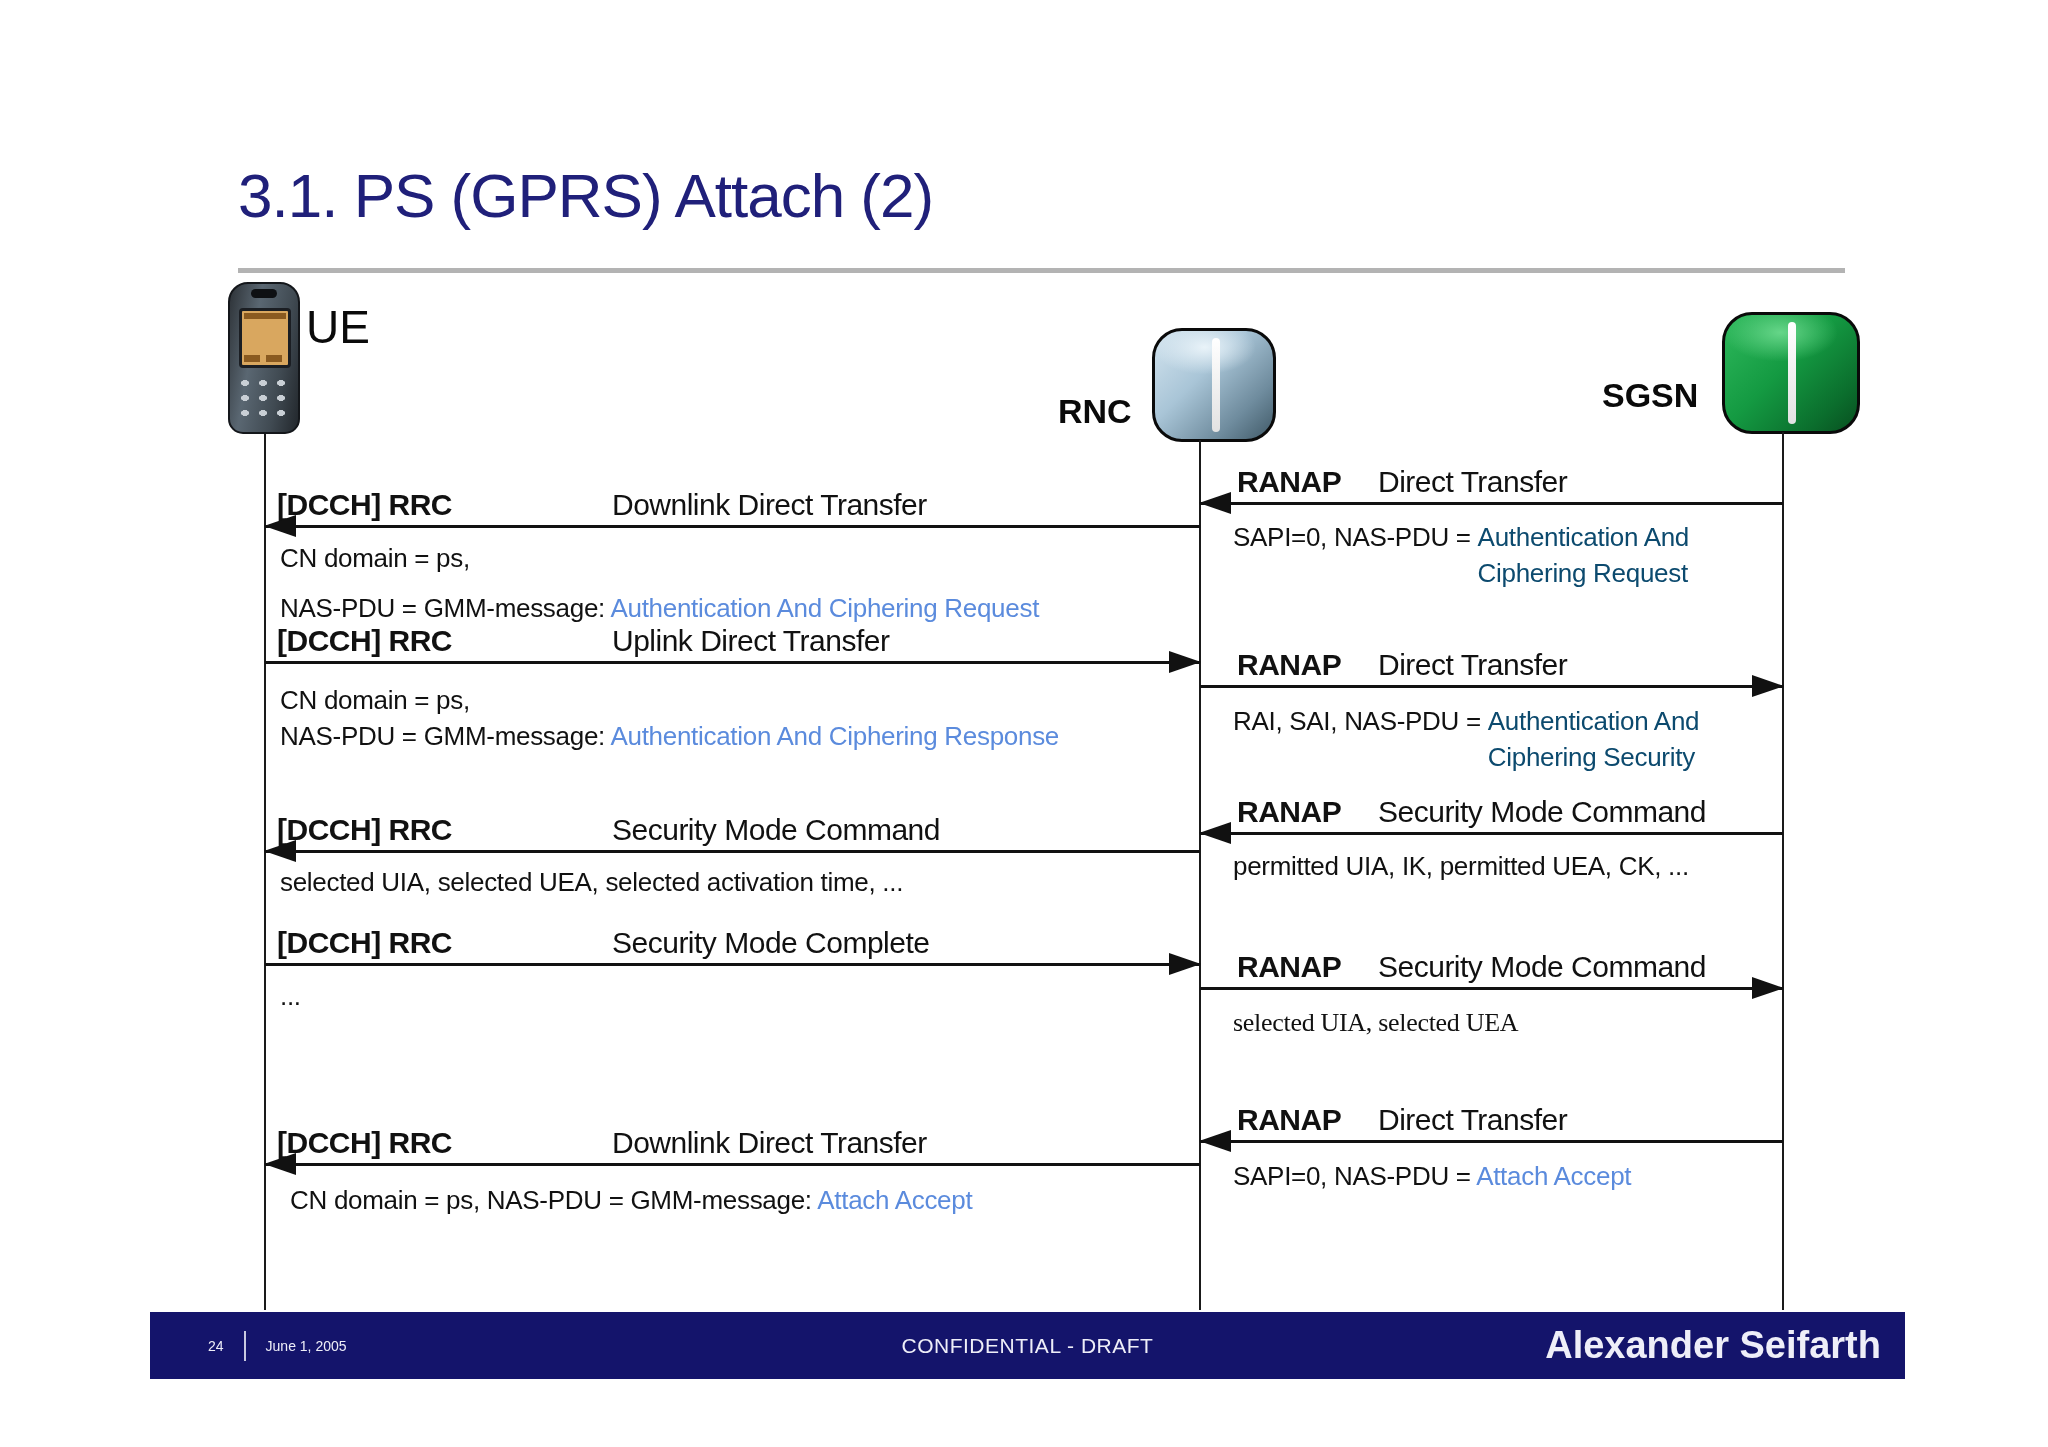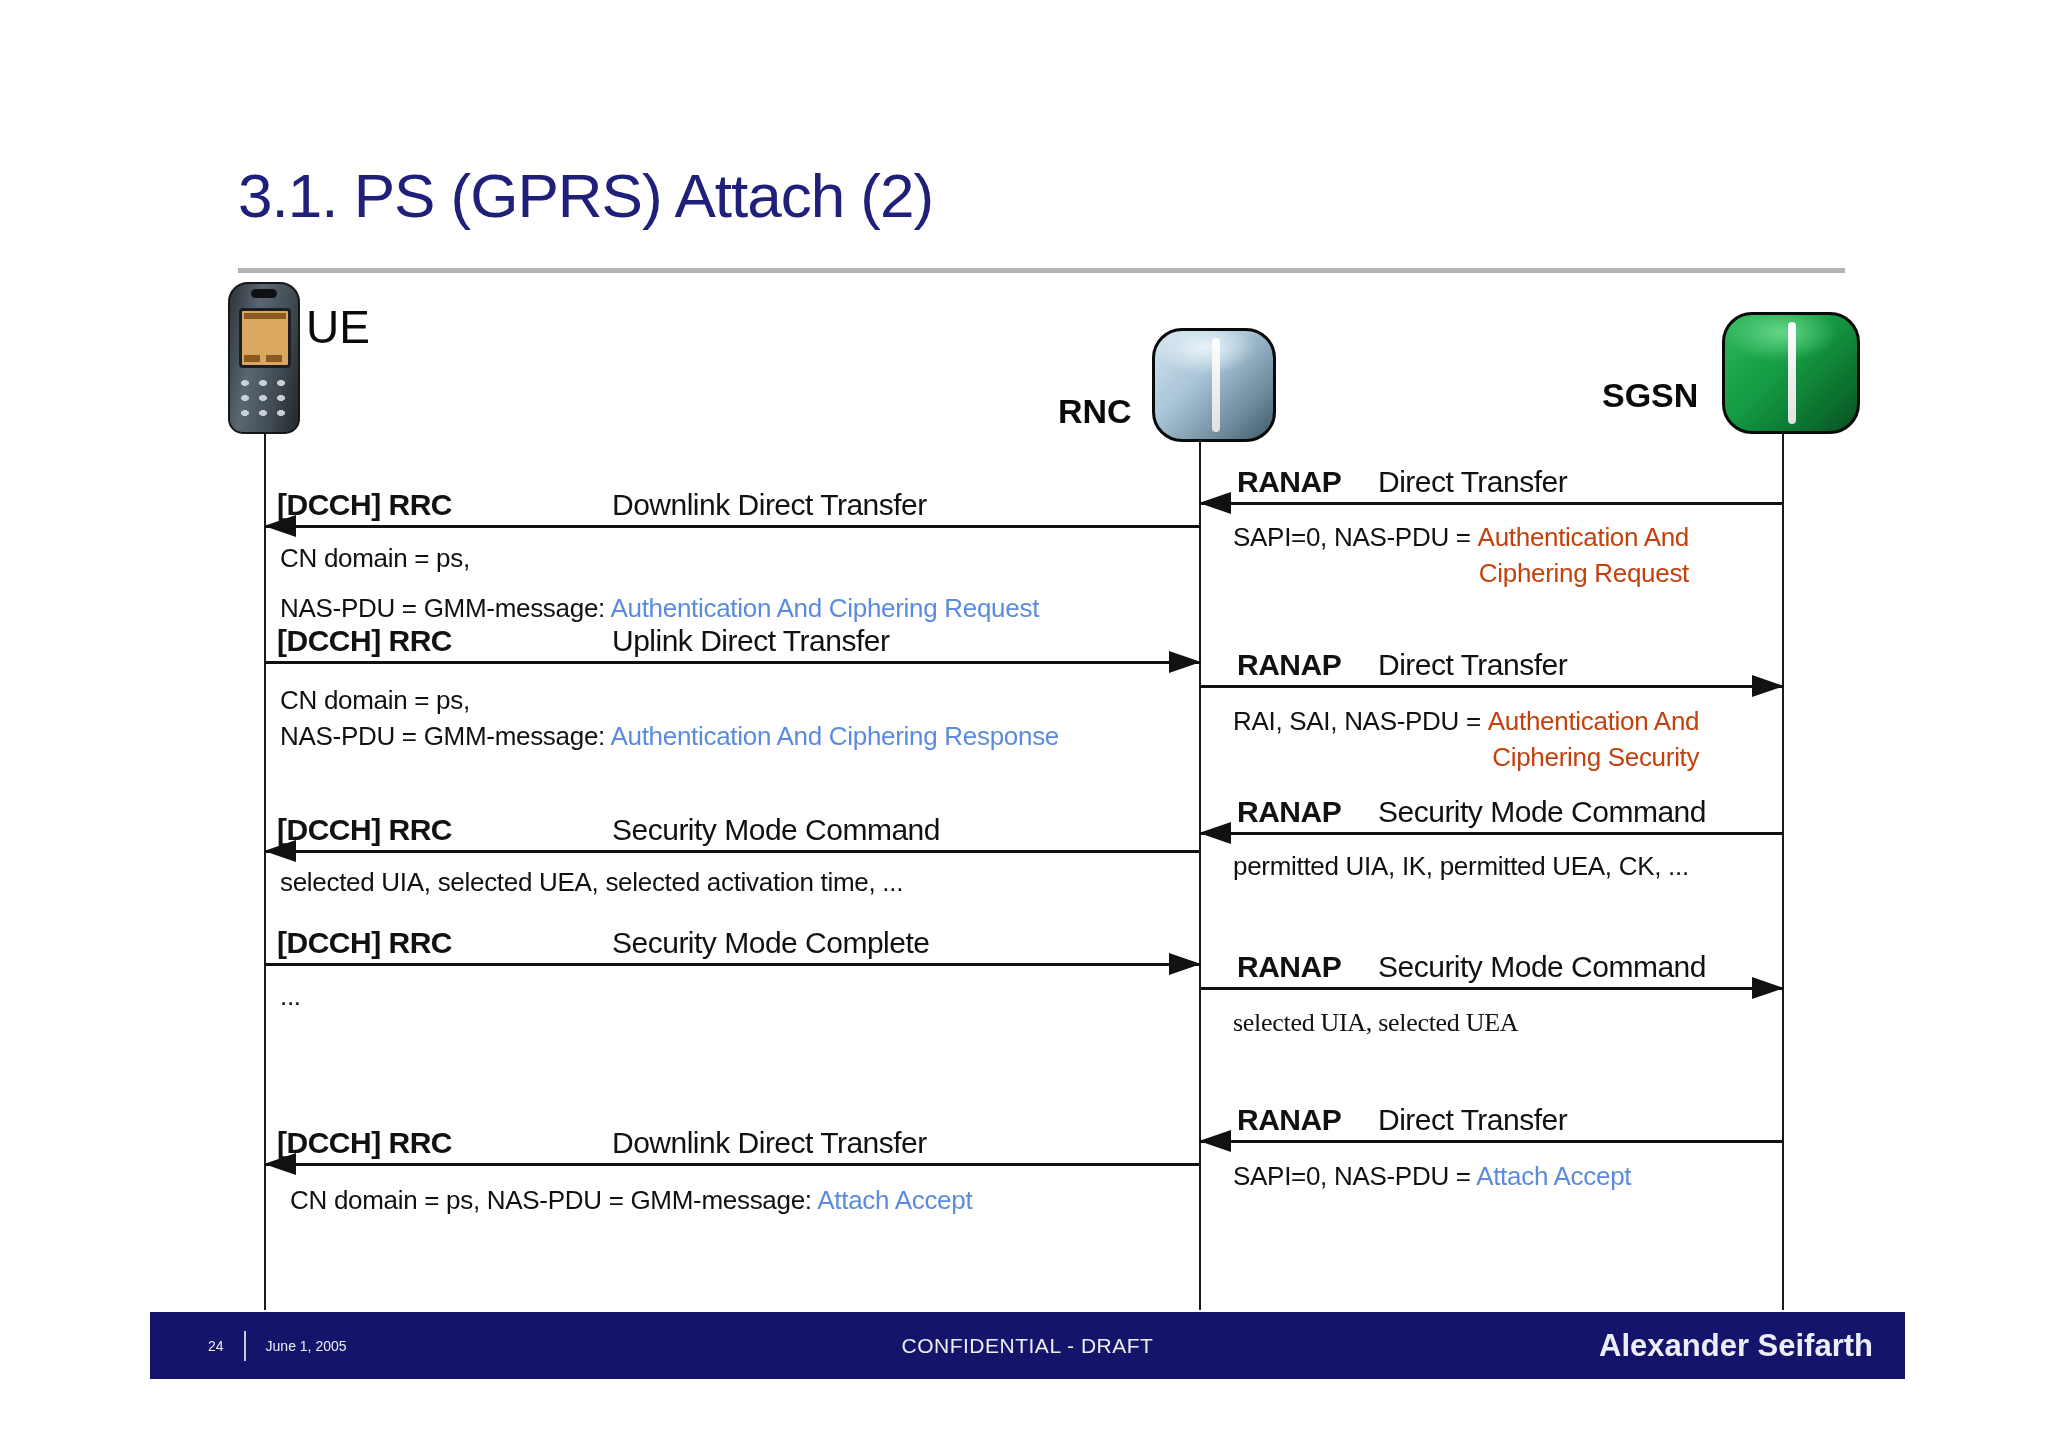--- a/index.html
+++ b/index.html
@@ -53,30 +53,30 @@
   
   .mline{height:3px;background:#111;}
   .head-l{position:absolute;left:-1px;top:-10px;width:0;height:0;
     border-top:11px solid transparent;border-bottom:11px solid transparent;border-right:32px solid #111;}
   .head-r{position:absolute;right:-1px;top:-10px;width:0;height:0;
     border-top:11px solid transparent;border-bottom:11px solid transparent;border-left:32px solid #111;}
   .proto{font-size:30px;font-weight:bold;letter-spacing:-0.5px;white-space:nowrap;}
   .mname{font-size:30px;letter-spacing:-0.5px;white-space:nowrap;}
   .param{font-size:26px;letter-spacing:-0.3px;white-space:nowrap;line-height:36px;}
   .hl{color:#5b8bdd;}
-  .hl-block{color:#c2410c;display:inline-block;text-align:right;vertical-align:top;}
+  .hl-block{color:#0c4a6e;display:inline-block;vertical-align:top;}
   
   .footer-bar{
     left:150px;top:1312px;width:1755px;height:67px;background:#14146b;
     display:flex;align-items:center;color:#eeeef8;
   }
   .footer-left{display:flex;align-items:center;margin-left:58px;font-size:14px;}
   .footer-sep{width:2px;height:30px;background:#c9c9e0;margin:0 20px;}
   .footer-center{position:absolute;left:0;right:0;text-align:center;font-size:21px;letter-spacing:0.5px;}
-  .footer-author{margin-left:auto;margin-right:32px;font-size:31px;font-weight:bold;position:relative;}
+  .footer-author{margin-left:auto;margin-right:24px;font-size:38px;font-weight:bold;position:relative;}
   .footer-left span{position:relative;}
 </style>
 </head>
 <body>
 
 <div class="abs slide-title">3.1. PS (GPRS) Attach (2)</div>
 <div class="abs title-rule"></div>
 
 <div class="abs phone">
   <div class="body"></div>

